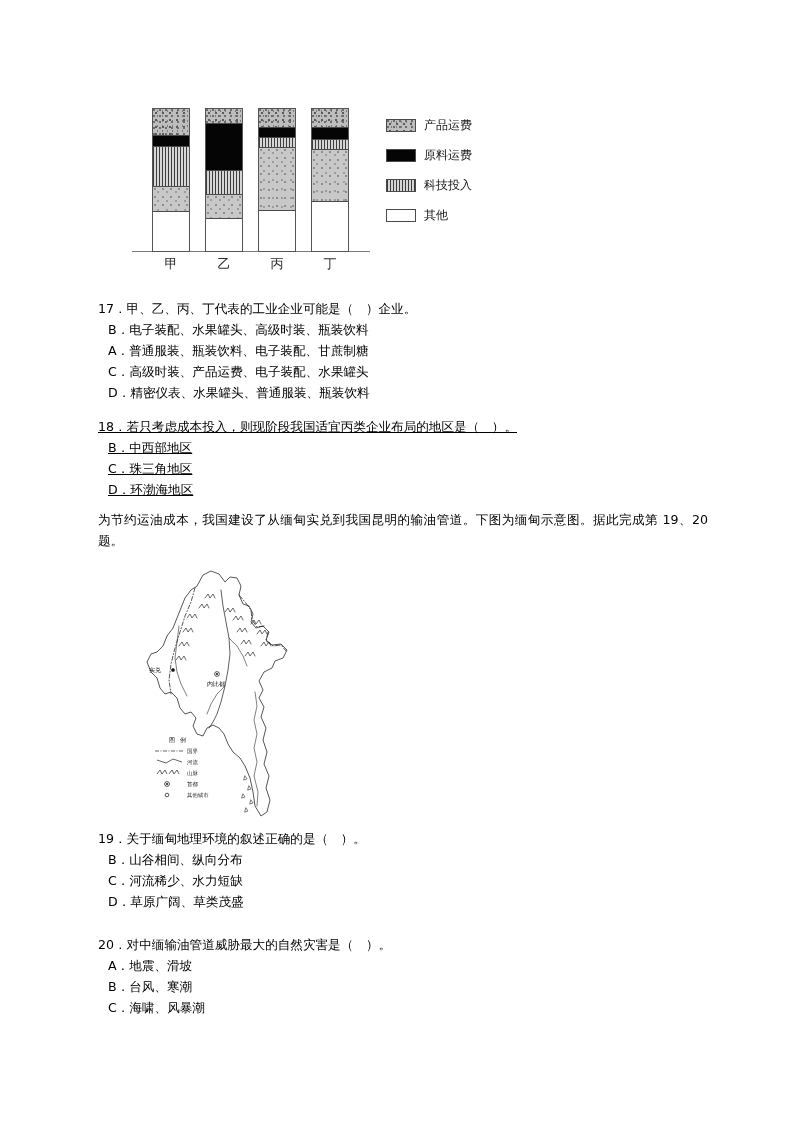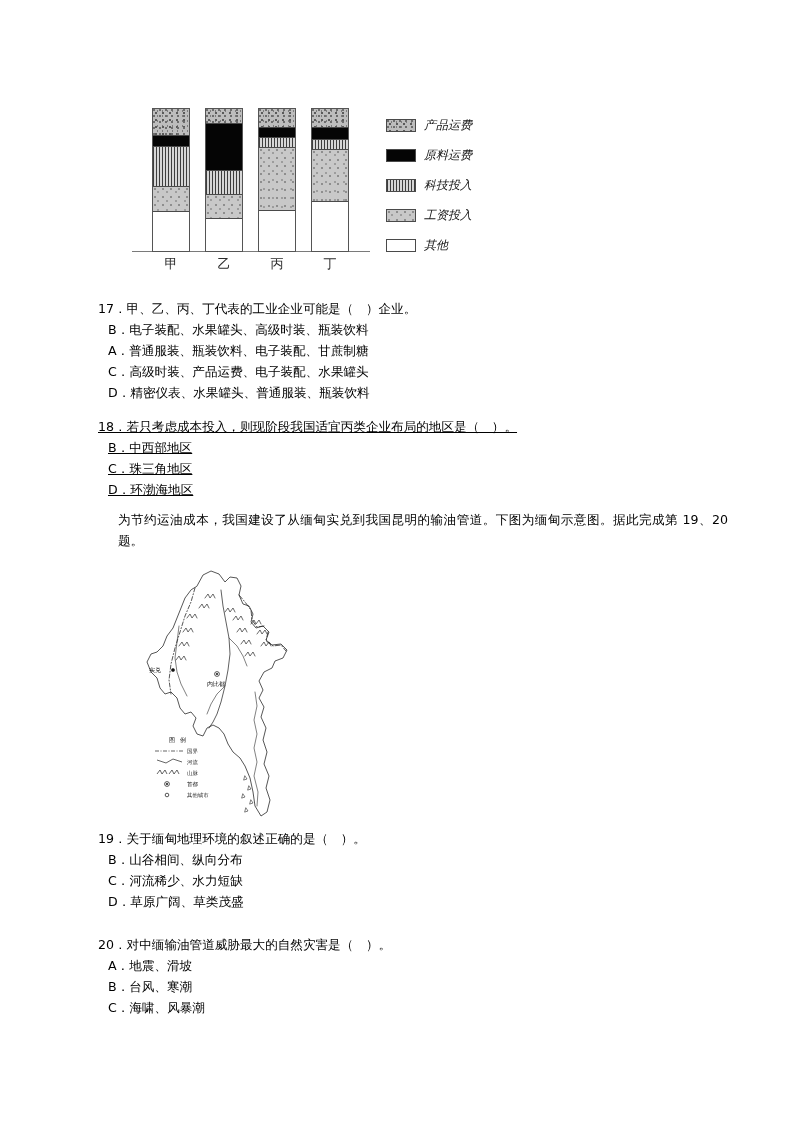--- a/index.html
+++ b/index.html
@@ -133,21 +133,20 @@
     box-sizing: border-box;
     border: 1px solid #4a4a4a;
     flex: 0 0 auto;
   }
   .legend-text {
     margin-left: 8px;
     font-size: 12px;
     font-family: "DejaVu Sans", sans-serif;
     white-space: nowrap;
     color: #141414;
-    font-style: italic;
   }
 
   
   .q-block {
     position: absolute;
     left: 98px;
     width: 620px;
     font-family: "DejaVu Sans", sans-serif;
     color: #000;
   }
@@ -167,21 +166,21 @@
     left: 98px;
     width: 610px;
     font-size: 12.6px;
     line-height: 21px;
     font-family: "DejaVu Sans", sans-serif;
     text-align: justify;
   }
 
   #q17-block { top: 298px; }
   #q18-block { top: 416px; text-decoration: underline; }
-  #intro-para { top: 509px; margin-left: 20px; }
+  #intro-para { top: 509px; }
   #q19-block  { top: 828px; }
   #q20-block  { top: 934px; }
 
   
   #figure-map {
     position: absolute;
     left: 133px;
     top: 562px;
     width: 175px;
     height: 262px;
@@ -253,24 +252,20 @@
         <span class="legend-swatch fill-product"></span>
         <span class="legend-text">产品运费</span>
       </div>
       <div class="legend-row">
         <span class="legend-swatch fill-material"></span>
         <span class="legend-text">原料运费</span>
       </div>
       <div class="legend-row">
         <span class="legend-swatch fill-tech"></span>
         <span class="legend-text">科技投入</span>
-      </div>
-      <div class="legend-row">
-        <span class="legend-swatch fill-wage"></span>
-        <span class="legend-text">工资投入</span>
       </div>
       <div class="legend-row">
         <span class="legend-swatch fill-other"></span>
         <span class="legend-text">其他</span>
       </div>
     </div>
   </div>
 
   <div class="q-block" id="q17-block">
     <div class="q-stem">17．甲、乙、丙、丁代表的工业企业可能是（　）企业。</div>

